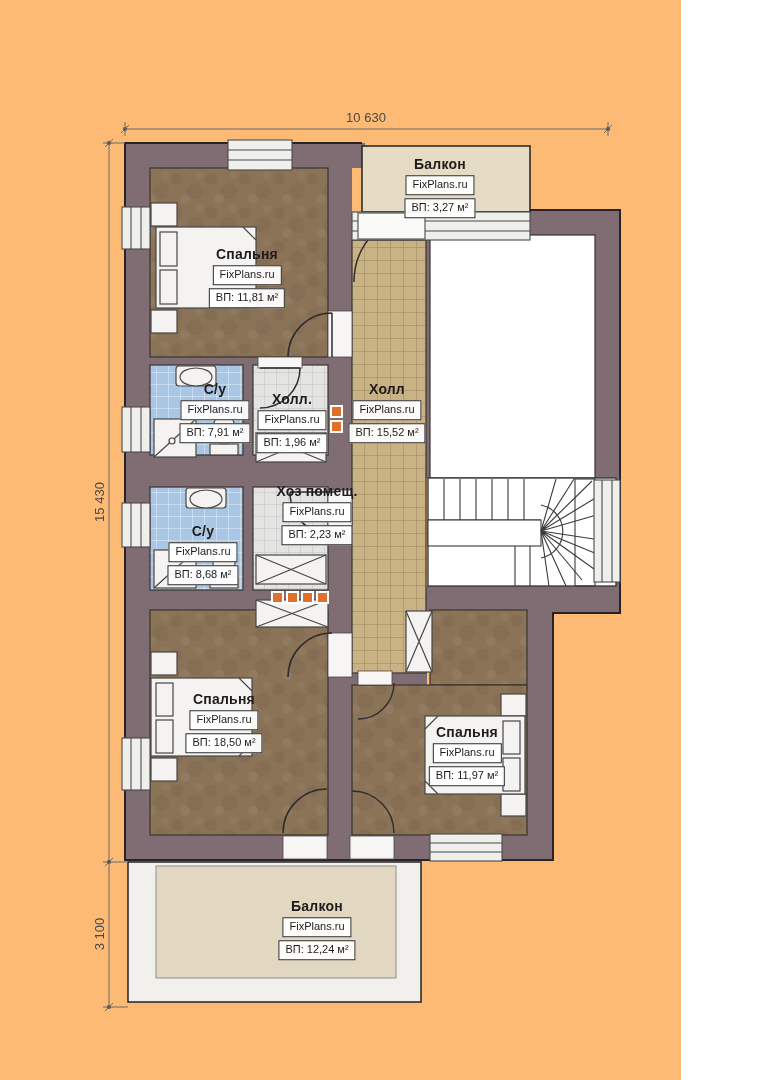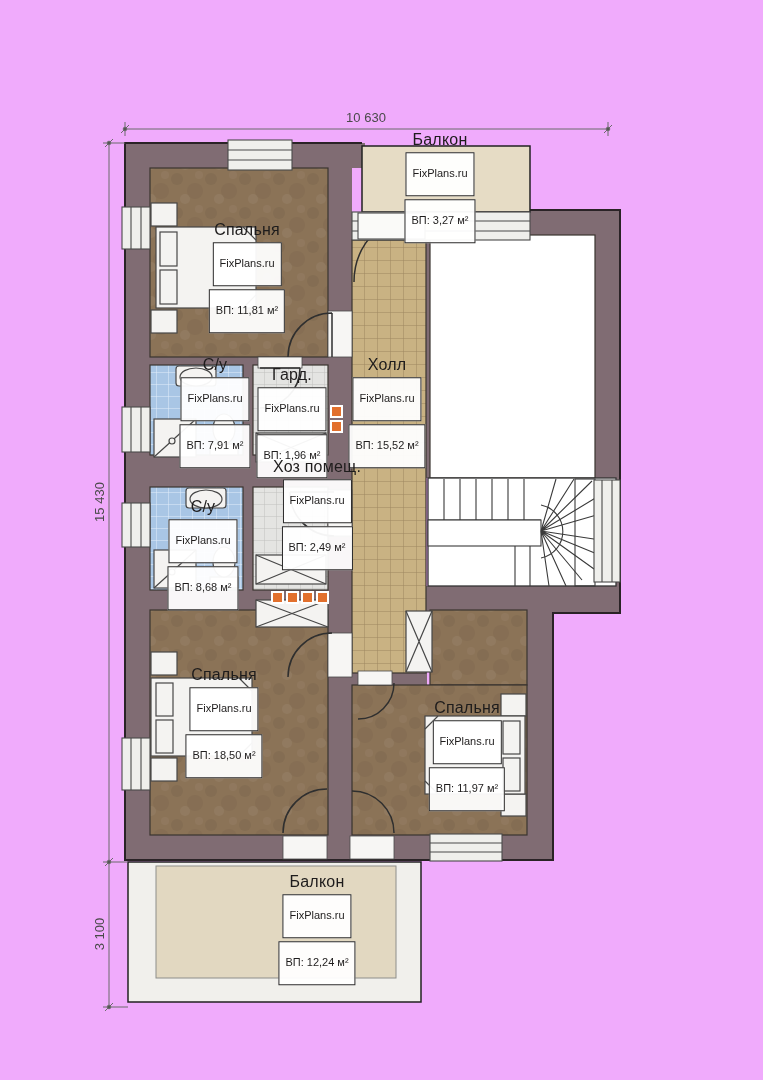--- a/index.html
+++ b/index.html
@@ -1,23 +1,23 @@
 <!DOCTYPE html>
 <html><head>
 <meta charset="utf-8">
 <style>
   html,body{margin:0;padding:0;background:#ffffff;}
-  #stage{position:relative;width:763px;height:1080px;background:#f0abfc;overflow:hidden;
+  #stage{position:relative;width:681px;height:1080px;background:#fdba74;overflow:hidden;
          font-family:"Liberation Sans", sans-serif;}
   #plan-svg{position:absolute;left:0;top:0;}
   .room-label{position:absolute;transform:translate(-50%,-50%);display:flex;flex-direction:column;
               align-items:center;z-index:5;pointer-events:none;}
-  .room-name{font-size:16px;font-weight:normal;color:#1e1c1c;white-space:nowrap;letter-spacing:.2px;}
+  .room-name{font-size:14px;font-weight:bold;color:#1e1c1c;white-space:nowrap;letter-spacing:.2px;}
   .label-box{font-size:11px;color:#1e1c1c;background:rgba(255,255,255,.95);border:1.5px solid #2b2a2a;
-             padding:14px 6px;margin-top:3px;white-space:nowrap;line-height:1.25;}
+             padding:2px 6px;margin-top:3px;white-space:nowrap;line-height:1.25;}
   .dim-label{position:absolute;font-size:13px;color:#4a4a4a;transform:translate(-50%,-50%);
              white-space:nowrap;z-index:4;}
   .dim-vert{transform:translate(-50%,-50%) rotate(-90deg);}
 </style>
 </head>
 <body>
 
 <div id="stage">
 
 <svg id="plan-svg" width="763" height="1080" viewBox="0 0 763 1080">
@@ -252,33 +252,33 @@
   <div class="room-name">Балкон</div>
   <div class="label-box">FixPlans.ru</div>
   <div class="label-box">ВП: 3,27 м²</div>
 </div>
 <div class="room-label" style="left:215px;top:412px">
   <div class="room-name">С/у</div>
   <div class="label-box">FixPlans.ru</div>
   <div class="label-box">ВП: 7,91 м²</div>
 </div>
 <div class="room-label" style="left:292px;top:422px">
-  <div class="room-name">Гард.</div>
+  <div class="room-name">Холл.</div>
   <div class="label-box">FixPlans.ru</div>
   <div class="label-box">ВП: 1,96 м²</div>
 </div>
 <div class="room-label" style="left:387px;top:412px">
   <div class="room-name">Холл</div>
   <div class="label-box">FixPlans.ru</div>
   <div class="label-box">ВП: 15,52 м²</div>
 </div>
 <div class="room-label" style="left:317px;top:514px">
   <div class="room-name">Хоз помещ.</div>
   <div class="label-box">FixPlans.ru</div>
-  <div class="label-box">ВП: 2,49 м²</div>
+  <div class="label-box">ВП: 2,23 м²</div>
 </div>
 <div class="room-label" style="left:203px;top:554px">
   <div class="room-name">С/у</div>
   <div class="label-box">FixPlans.ru</div>
   <div class="label-box">ВП: 8,68 м²</div>
 </div>
 <div class="room-label" style="left:224px;top:722px">
   <div class="room-name">Спальня</div>
   <div class="label-box">FixPlans.ru</div>
   <div class="label-box">ВП: 18,50 м²</div>

